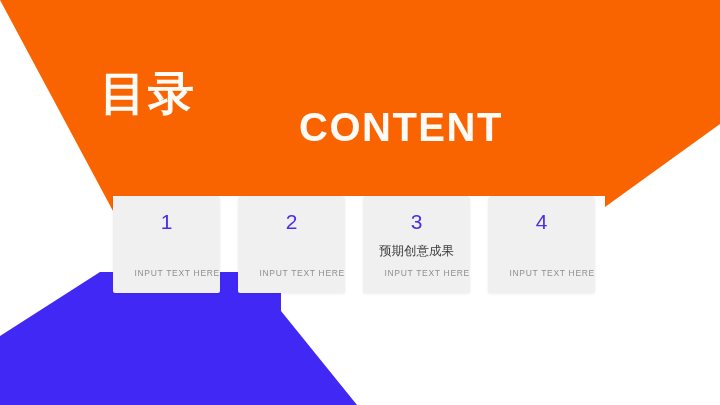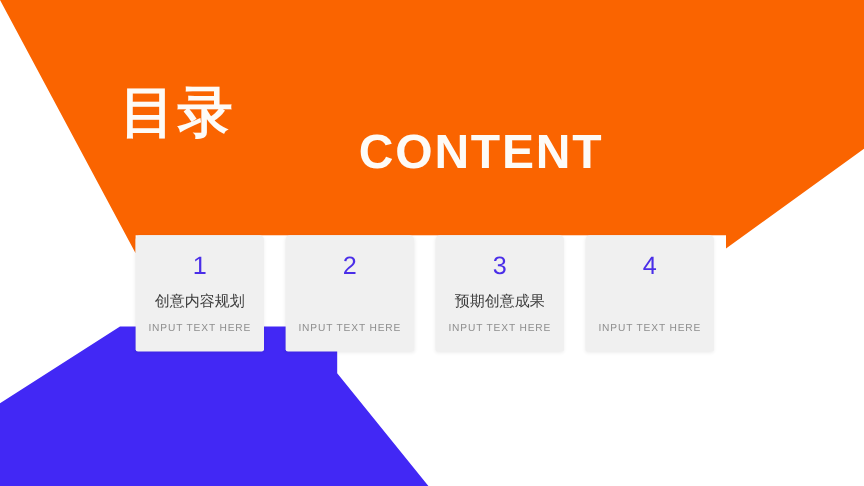--- a/index.html
+++ b/index.html
@@ -90,21 +90,21 @@
     color: #3c3c3c;
     line-height: 16px;
     white-space: nowrap;
     font-family: "DejaVu Sans", "Liberation Sans", sans-serif;
   }
   .card-en {
     position: absolute;
     top: 71px;
     left: 0;
     width: 107px;
-    text-align: center;
+    text-align: right;
     font-size: 8.5px;
     color: #8e8e8e;
     letter-spacing: 0.7px;
     line-height: 12px;
     white-space: nowrap;
   }
 </style>
 </head>
 <body>
 
@@ -117,21 +117,20 @@
 
   <div class="heading-row">
     <div class="title-cn">目录</div>
     <div class="title-en">CONTENT</div>
   </div>
 
   <div class="cards">
 
     <div class="card" style="left:113px;">
       <div class="card-num">1</div>
-      <div class="card-cn">创意内容规划</div>
       <div class="card-en">INPUT TEXT HERE</div>
     </div>
 
     <div class="card" style="left:238px;">
       <div class="card-num">2</div>
       <div class="card-en">INPUT TEXT HERE</div>
     </div>
 
     <div class="card" style="left:363px;">
       <div class="card-num">3</div>

